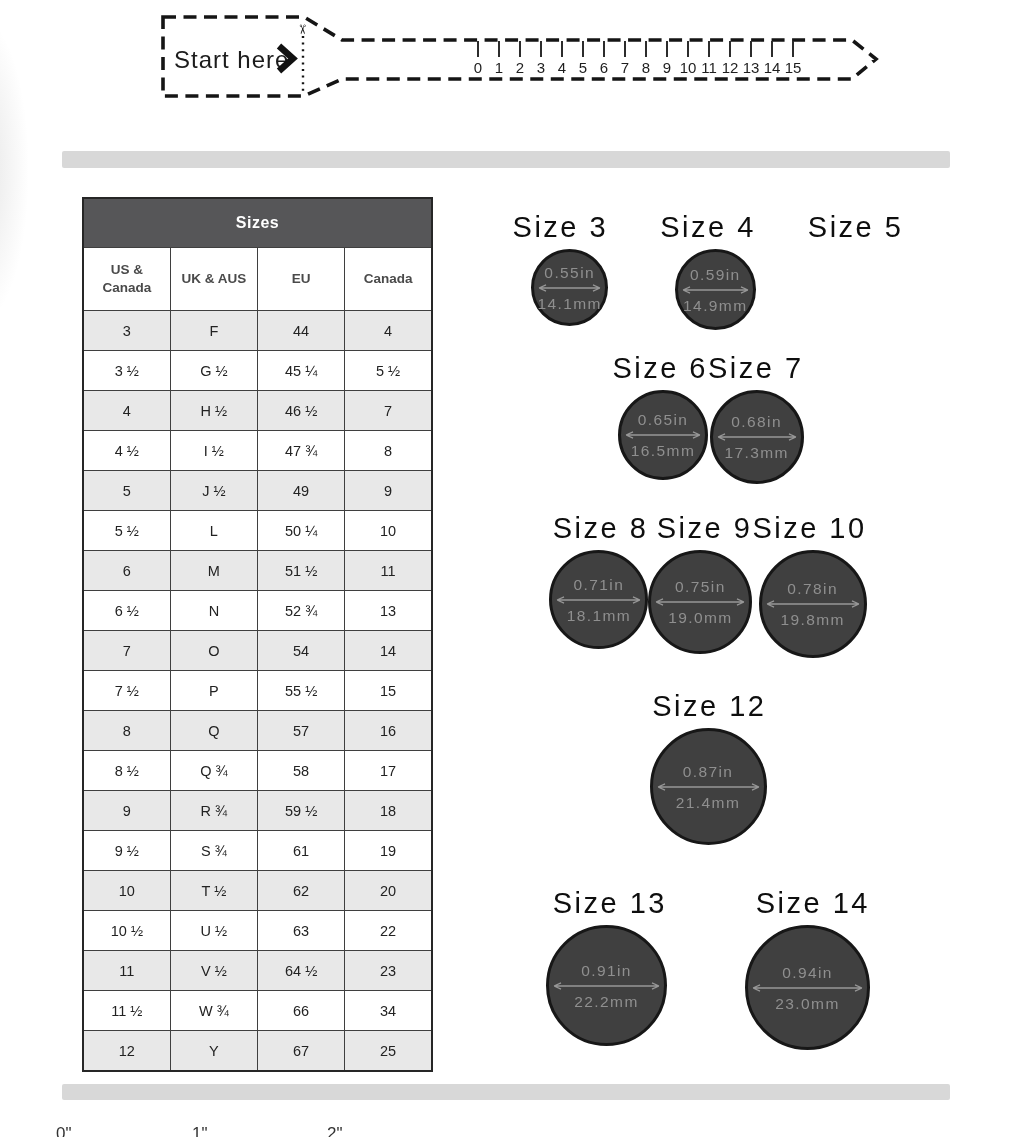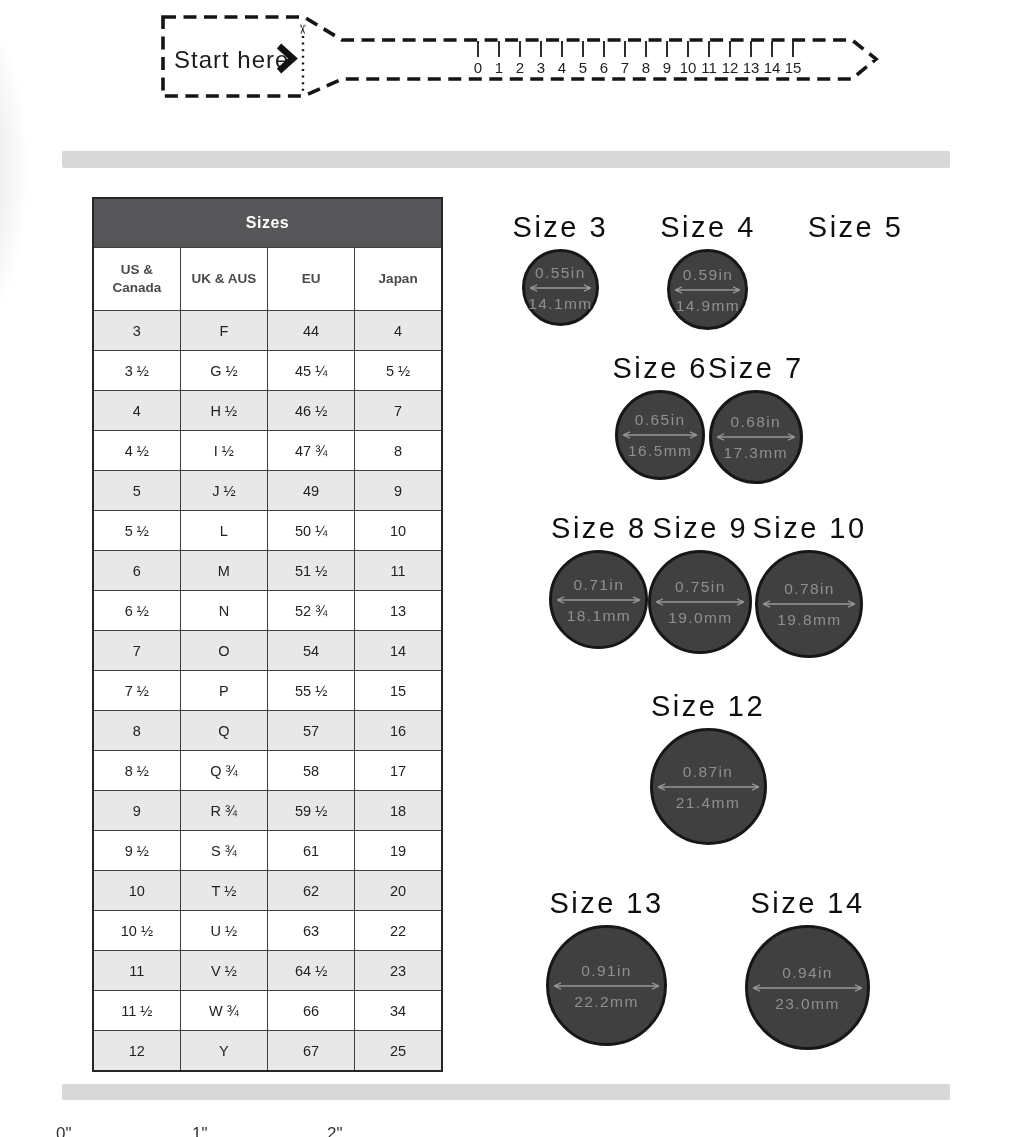--- a/index.html
+++ b/index.html
@@ -21,34 +21,34 @@
   .tick{stroke:#2c2c2c;stroke-width:2;}
   .tickLabel{font-size:15px;fill:#1e1e1e;text-anchor:middle;}
 
   
   .bar{position:absolute;left:62px;width:888px;background:#d8d8d8;border-radius:2px;}
   .bar.top{top:151px;height:17px;}
   .bar.bottom{top:1084px;height:16px;}
 
   
   table.sizes{
-    position:absolute;left:92px;top:197px;width:351px;
+    position:absolute;left:82px;top:197px;width:351px;
     border-collapse:collapse;border:2.5px solid #262626;
     font-family:"Liberation Sans",sans-serif;table-layout:fixed;
   }
   table.sizes th,table.sizes td{border:1px solid #3f3f3f;text-align:center;padding:0;}
   th.table-title{height:48px;background:#565658;color:#fff;font-size:16px;font-weight:bold;letter-spacing:.5px;}
   tr.colhead th{height:62px;background:#fff;color:#4a4a4a;font-size:13.5px;font-weight:bold;line-height:1.35;padding:0 10px;}
   table.sizes td{height:39px;font-size:14.5px;color:#222;background:#fff;}
   tr.shaded td{background:#e8e8e8;}
 
   
   .ring-guides{position:absolute;left:452px;top:197px;width:512px;padding-top:12px;}
   .ringRow{display:flex;justify-content:center;align-items:flex-start;}
-  .ringBlock{display:flex;flex-direction:column;align-items:center;}
+  .ringBlock{display:flex;flex-direction:column;align-items:flex-end;}
   .ringTitle{font-size:29px;letter-spacing:2.5px;color:#0e0e0e;white-space:nowrap;margin-bottom:3px;line-height:37px;}
   .ringCircle{
     box-sizing:border-box;border:3px solid #171717;border-radius:50%;
     display:flex;flex-direction:column;align-items:center;justify-content:center;
     background:#404040;
   }
   .inLabel,.mmLabel{font-size:15.5px;color:#8f8f8f;letter-spacing:1.4px;line-height:17px;white-space:nowrap;}
   .arrow{display:block;margin:2px 0;}
   .arrowLine{stroke:#979797;stroke-width:1.3;fill:none;}
 
@@ -110,21 +110,21 @@
 
   <table class="sizes">
     <thead>
       <tr>
         <th class="table-title" colspan="4">Sizes</th>
       </tr>
       <tr class="colhead">
           <th>US &amp; Canada</th>
           <th>UK &amp; AUS</th>
           <th>EU</th>
-          <th>Japan</th>
+          <th>Canada</th>
         </tr>
     </thead>
     <tbody>
         <tr class="shaded">
           <td>3</td>
           <td>F</td>
           <td>44</td>
           <td>4</td>
         </tr>
         <tr>

